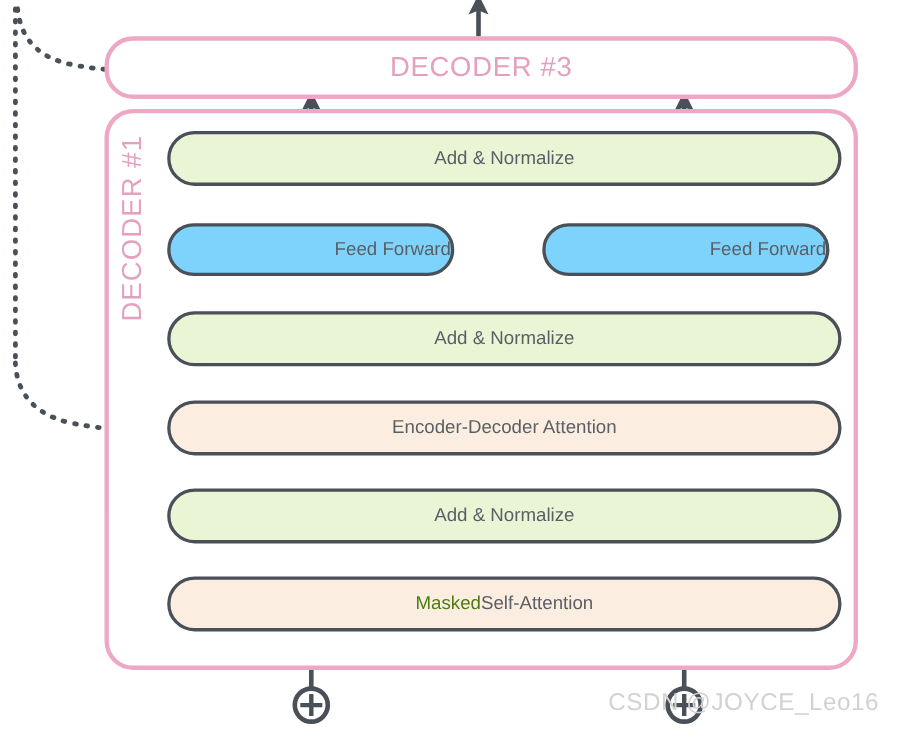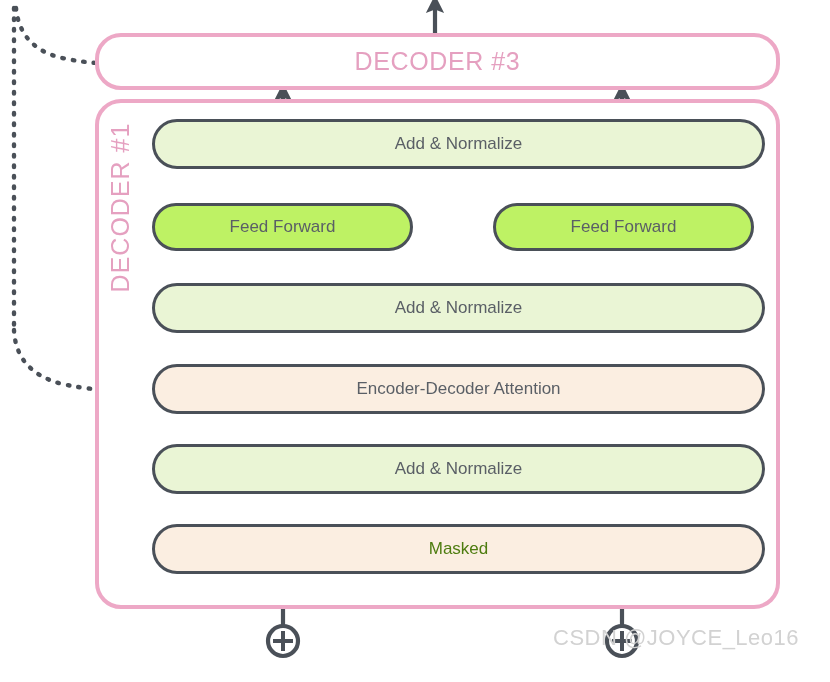--- a/index.html
+++ b/index.html
@@ -94,23 +94,24 @@
     height: 50px;
   }
   .attention {
     background: #fbeee1;
     border-radius: 27px;
     left: 152px;
     width: 613px;
     height: 50px;
   }
   .ff {
-    background: #bef264;
+    background: #7dd3fc;
     border-radius: 27px;
     height: 48px;
+    justify-content: flex-end;
   }
   #addnorm-1 { top: 119px; }
   #addnorm-2 { top: 283px; }
   #addnorm-3 { top: 444px; }
   #ffwd-left  { left: 152px; width: 261px; top: 203px; }
   #ffwd-right { left: 493px; width: 261px; top: 203px; }
   #encdec-attn { top: 364px; }
   #masked-attn { top: 524px; }
 
   .masked-word { color: #4d7c0f; }
@@ -241,17 +242,18 @@
   <div class="module attention" id="encdec-attn">
     <span>Encoder-Decoder Attention</span>
   </div>
 
   <div class="module addnorm" id="addnorm-3">
     <span>Add &amp; Normalize</span>
   </div>
 
   <div class="module attention" id="masked-attn">
     <span class="masked-word">Masked</span>
+      <span class="plain-word"> Self-Attention</span>
   </div>
 
   <div id="watermark">CSDN @JOYCE_Leo16</div>
 
 </div>
 
 </body></html>

